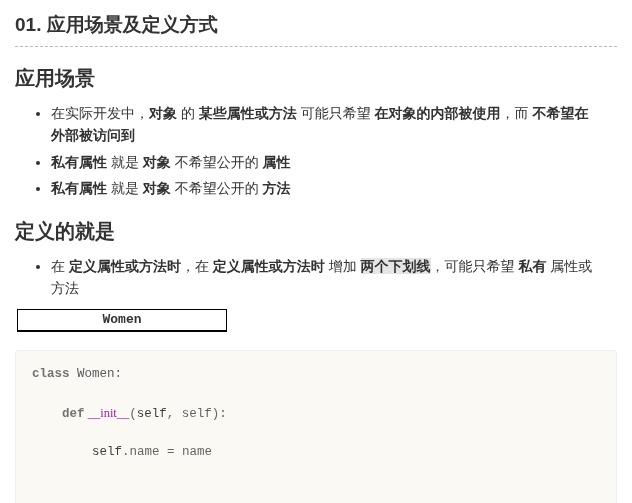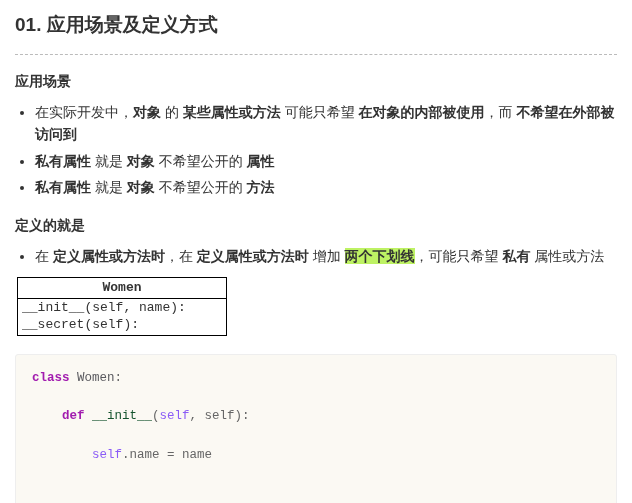--- a/index.html
+++ b/index.html
@@ -10,39 +10,39 @@
     font-size: 14px;
     color: #333;
     width: 632px;
     background: #fff;
     position: relative;
   }
   h2.h01 {
     font-size: 19px;
     font-weight: 700;
     margin: 0 0 10px 0;
-    padding-bottom: 16px;
+    padding-bottom: 8px;
     border-bottom: 1px dashed #bbb;
   }
   h3.sub {
-    font-size: 14px;
+    font-size: 20px;
     font-weight: 700;
     margin: 18px 0 10px 0;
   }
   ul.bul {
     margin: 6px 0 10px 0;
     padding-left: 20px;
   }
   ul.bul li {
-    margin: 4px 0;
+    margin: 4px 16px;
     line-height: 1.6;
   }
   b { font-weight: 700; }
   .hl {
-    background: #bef264;
+    background: #e5e5e5;
   }
   .diagram-box {
     border: 1.5px solid #000;
     width: 210px;
     margin: 10px 0 14px 2px;
     font-family: "Courier New", monospace;
     font-size: 13px;
     line-height: 1.35;
     background: #fff;
   }
@@ -63,24 +63,24 @@
     border-radius: 3px;
     padding: 14px 16px 10px 16px;
     font-family: Consolas, Monaco, "Courier New", monospace;
     font-size: 12.5px;
     line-height: 1.55;
     color: #666;
     white-space: pre;
     overflow: hidden;
     margin-top: 18px;
   }
-  .kw { color: #a21caf; font-weight: 600; }
+  .kw { color: #737373; font-weight: 600; }
   .cls { color: #5a5a5f; }
-  .fn { color: #14532d; }
-  .slf { color: #8b5cf6; }
+  .fn { color: #a21caf; font-family: Liberation Serif, serif; }
+  .slf { color: #404040; }
 </style>
 </head>
 <body>
 
 <h2 class="h01">01. 应用场景及定义方式</h2>
 
 <h3 class="sub">应用场景</h3>
 
 <ul class="bul">
   <li>
@@ -97,24 +97,20 @@
 <h3 class="sub">定义的就是</h3>
 
 <ul class="bul">
   <li>
     <span>在 </span><b>定义属性或方法时</b><span>，在 </span><b>定义属性或方法时</b><span> 增加 </span><b class="hl">两个下划线</b><span>，可能只希望 </span><b>私有</b><span> 属性或方法</span>
   </li>
 </ul>
 
 <div class="diagram-box">
   <div class="diagram-title">Women</div>
-  <div class="diagram-sec">
-    <div>__init__(self, name):</div>
-    <div>__secret(self):</div>
-  </div>
 </div>
 
 <div class="codeblock"><span class="kw">class</span><span class="cls"> Women</span><span>:</span>
 
     <span class="kw">def</span><span class="fn"> __init__</span><span>(</span><span class="slf">self</span><span>, self):</span>
 
         <span class="slf">self</span><span>.name = name</span>
         
         
 

